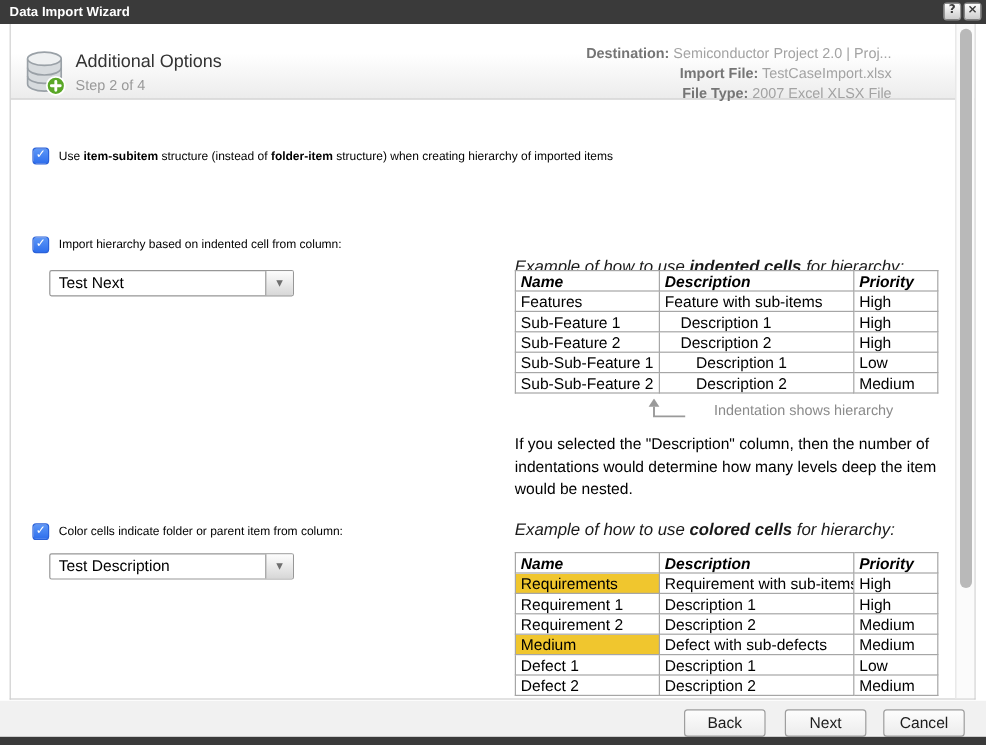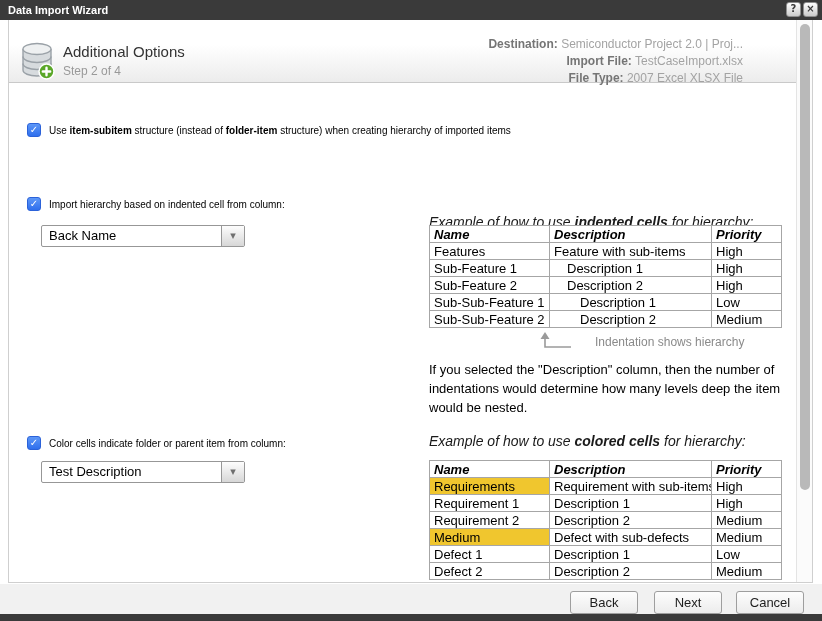--- a/index.html
+++ b/index.html
@@ -110,21 +110,21 @@
     <div class="cbrow" style="left:18px;top:102px;">
       <div class="checkbox">✓</div>
       <div class="lbl"><span>Use </span><b>item-subitem</b><span> structure (instead of </span><b>folder-item</b><span> structure) when creating hierarchy of imported items</span></div>
     </div>
 
     <div class="cbrow" style="left:18px;top:176px;">
       <div class="checkbox">✓</div>
       <div class="lbl">Import hierarchy based on indented cell from column:</div>
     </div>
     <div class="dd" style="left:32px;top:205px;">
-      <div class="dd-val">Back Name</div>
+      <div class="dd-val">Test Next</div>
       <div class="dd-btn">▾</div>
     </div>
 
     <div class="extitle" style="left:420px;top:178px;margin-top:16px;"><span>Example of how to use </span><b>indented cells</b><span> for hierarchy:</span></div>
 
     <table class="ex-table" style="left:420px;top:205px;">
       <colgroup>
           <col style="width:120px">
           <col style="width:162px">
           <col style="width:70px">

